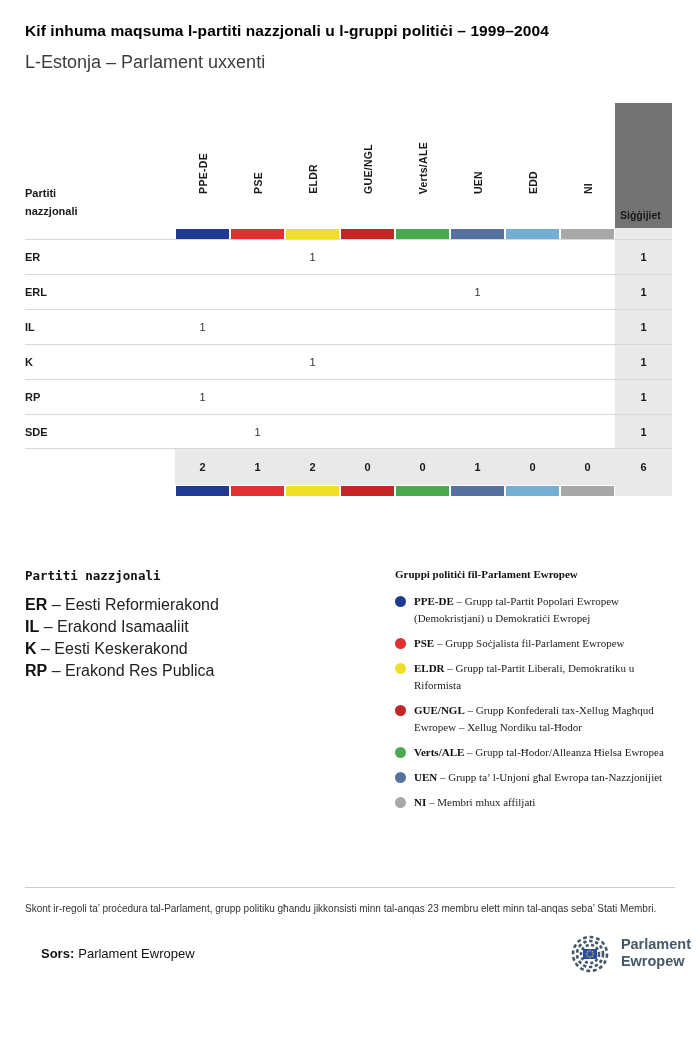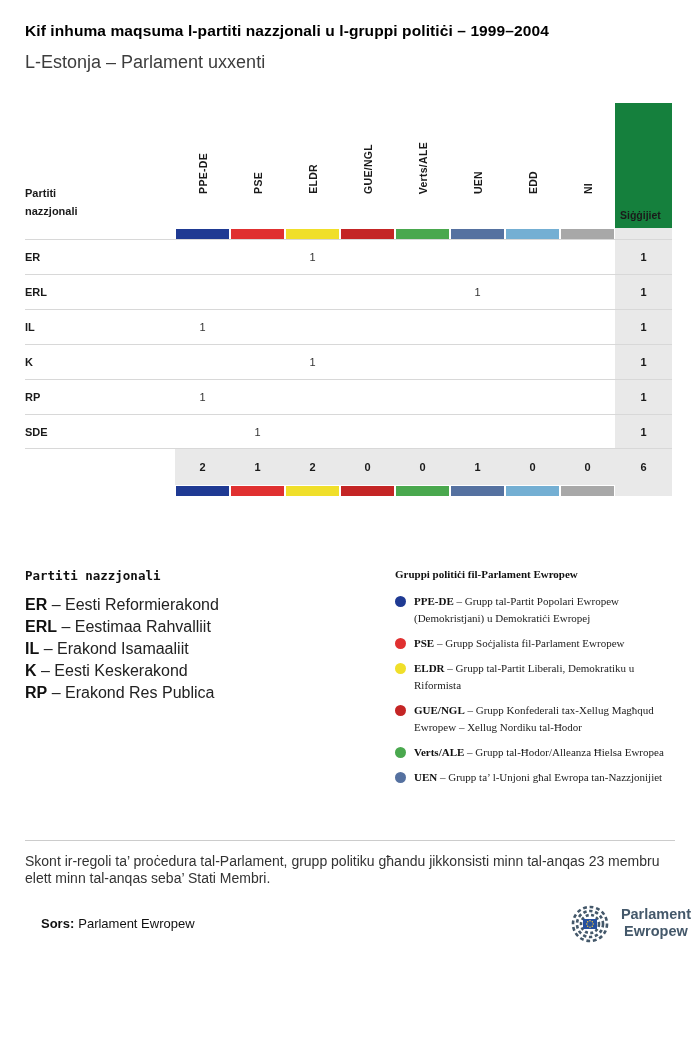--- a/index.html
+++ b/index.html
@@ -17,21 +17,21 @@
     grid-template-columns: 150px repeat(8, 55px) 57px;
     grid-template-rows: 125px 11px repeat(6, 35px) 36px 11px;
     width: 647px;
   }
   .c { font-size: 11px; color: #333; }
   .head-label { display: flex; align-items: flex-end; font-weight: bold; color: #1a1a1a;
                 line-height: 1.65; padding: 0 88px 8px 0; overflow-wrap: anywhere; }
   .head-group { display: flex; align-items: flex-end; justify-content: center; }
   .vert { writing-mode: vertical-rl; transform: rotate(180deg); font-weight: bold;
           font-size: 10.5px; color: #1a1a1a; margin-bottom: 34px; letter-spacing: 0.3px; }
-  .head-seats { background: #15803d; display: flex; align-items: flex-end;
+  .head-seats { background: #737373; display: flex; align-items: flex-end;
                 font-weight: bold; color: #1a1a1a; font-size: 10.5px; padding: 0 3px 7px 5px; }
   .barcell { display: flex; align-items: center; }
   .bar { height: 10px; flex: 1; margin: 0 1px; }
   .seats-bg { background: #e9e9e9; }
   .rl { font-weight: bold; color: #1a1a1a; display: flex; align-items: center; }
   .val { display: flex; align-items: center; justify-content: center; }
   .seat { background: #e9e9e9; font-weight: bold; color: #1a1a1a;
           display: flex; align-items: center; justify-content: center; }
   .tot { background: #e9e9e9; font-weight: bold; color: #1a1a1a;
          display: flex; align-items: center; justify-content: center; }
@@ -46,27 +46,27 @@
               font-size: 12.5px; color: #111; margin-bottom: 14px; }
   .pl-item { font-size: 16px; color: #222; line-height: 15px; margin-bottom: 7px; }
   .pl-item b { color: #111; }
   .gr-title { font-weight: bold; font-size: 11px; color: #111; margin-bottom: 13px; }
   .gr-item { display: flex; gap: 8px; font-size: 11px; line-height: 17px;
              color: #222; margin-bottom: 8px; }
   .gr-item b { color: #111; }
   .dot { width: 11px; height: 11px; border-radius: 50%; flex: 0 0 11px; margin-top: 3px; }
 
   
-  .footnote { margin-top: 46px; width: 650px; border-top: 1px solid #ccc;
-              padding-top: 12px; font-size: 14px; line-height: 17px; color: #333; }
+  .footnote { margin-top: 68px; width: 650px; border-top: 1px solid #ccc;
+              padding-top: 12px; font-size: 10px; line-height: 17px; color: #333; }
   .footer { margin-top: 16px; width: 650px; display: flex;
             justify-content: space-between; align-items: center; margin-left: 16px; }
   .source { font-size: 13px; color: #111; }
   .source b { margin-right: 4px; }
-  .logo { display: flex; align-items: center; gap: 10px; text-align: center; }
+  .logo { display: flex; align-items: center; gap: 10px; }
   .logo-text { display: flex; flex-direction: column; font-weight: bold;
                font-size: 14.5px; line-height: 17px; color: #44586a; }
 </style>
 </head>
 <body>
 
 <div class="page">
 
   <div class="title">Kif inhuma maqsuma l-partiti nazzjonali u l-gruppi politiċi – 1999–2004</div>
   <div class="subtitle">L-Estonja – Parlament uxxenti</div>
@@ -220,21 +220,20 @@
         <div class="bar" style="background: rgb(168, 168, 168);"></div>
       </div>
       <div class="c seats-bg"></div>
     </div>
 
   <div class="legends">
     <div class="legend-left">
       <div class="pl-title">Partiti nazzjonali</div>
       <div id="plItems">
           <div class="pl-item"><b>ER</b> – Eesti Reformierakond</div>
-          <div class="pl-item"><b>ERL</b> – Eestimaa Rahvalliit</div>
           <div class="pl-item"><b>IL</b> – Erakond Isamaaliit</div>
           <div class="pl-item"><b>K</b> – Eesti Keskerakond</div>
           <div class="pl-item"><b>RP</b> – Erakond Res Publica</div>
         </div>
     </div>
     <div class="legend-right">
       <div class="gr-title">Gruppi politiċi fil-Parlament Ewropew</div>
       <div id="grItems">
           <div class="gr-item">
             <span class="dot" style="background: rgb(31, 58, 147);"></span>
@@ -252,20 +251,24 @@
             <span class="dot" style="background: rgb(196, 37, 37);"></span>
             <span><b>GUE/NGL</b> – Grupp Konfederali tax-Xellug Magħqud Ewropew – Xellug Nordiku tal-Ħodor</span>
           </div>
           <div class="gr-item">
             <span class="dot" style="background: rgb(74, 168, 78);"></span>
             <span><b>Verts/ALE</b> – Grupp tal-Ħodor/Alleanza Ħielsa Ewropea</span>
           </div>
           <div class="gr-item">
             <span class="dot" style="background: rgb(85, 113, 160);"></span>
             <span><b>UEN</b> – Grupp ta’ l-Unjoni għal Ewropa tan-Nazzjonijiet</span>
+          </div>
+          <div class="gr-item">
+            <span class="dot" style="background: rgb(168, 168, 168);"></span>
+            <span><b>NI</b> – Membri mhux affiljati</span>
           </div>
         </div>
     </div>
   </div>
 
   <div class="footnote">Skont ir-regoli ta’ proċedura tal-Parlament, grupp politiku għandu jikkonsisti minn tal-anqas 23 membru elett minn tal-anqas seba’ Stati Membri.</div>
 
   <div class="footer">
     <div class="source"><b>Sors:</b><span>Parlament Ewropew</span></div>
     <div class="logo">

